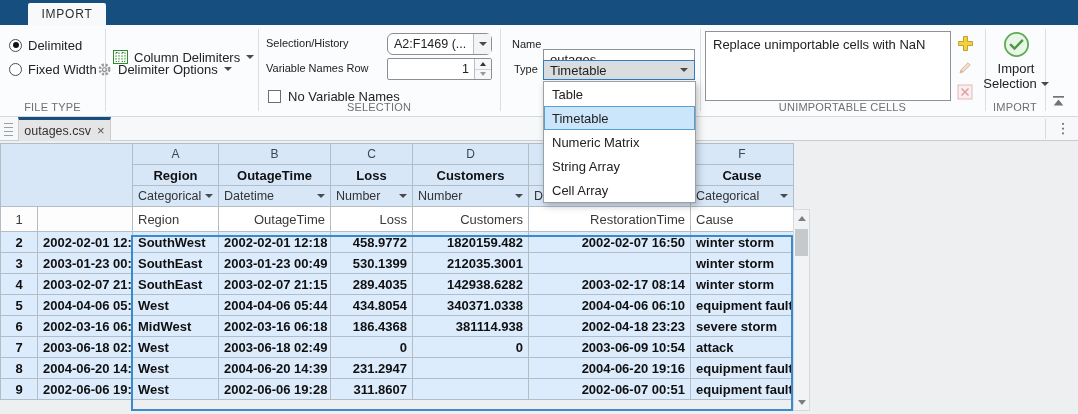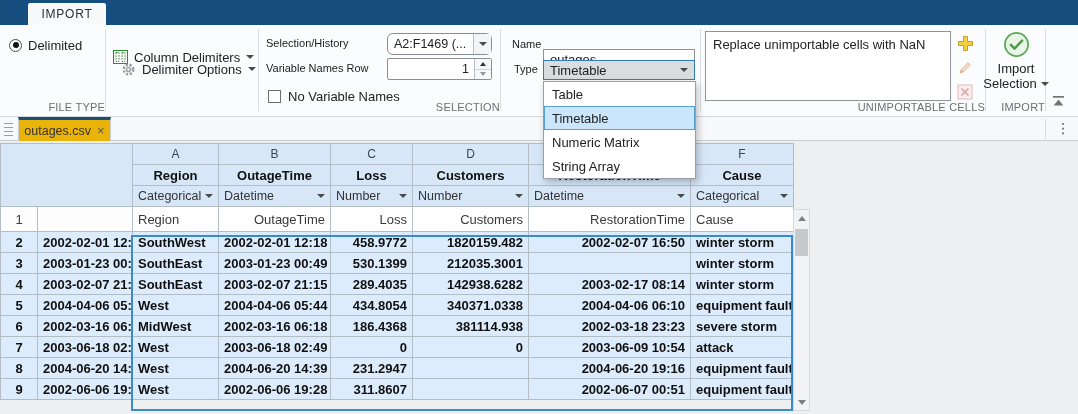--- a/index.html
+++ b/index.html
@@ -9,21 +9,21 @@
 
   
   .titlebar { position:absolute; left:0; top:0; width:1078px; height:25px; background:#174e80; }
   .ribbon-tab-active { position:absolute; left:28px; top:3px; width:78px; height:22px; background:#f7f9fa;
     color:#2e2e2e; font-size:12px; letter-spacing:.8px; display:flex; align-items:center; justify-content:center;
     border-radius:2px 2px 0 0; }
 
   
   .ribbon { position:absolute; left:0; top:25px; width:1078px; height:92px; background:#fbfcfd; border-bottom:1px solid #d6d9db; }
   .vdiv { position:absolute; top:4px; height:82px; width:1px; background:#dcdfe1; }
-  .g-label { position:absolute; bottom:3px; font-size:11px; color:#6f6f6f; text-align:right; letter-spacing:.2px; }
+  .g-label { position:absolute; bottom:3px; font-size:11px; color:#6f6f6f; text-align:center; letter-spacing:.2px; }
   .rrow { position:absolute; display:flex; align-items:center; gap:6px; height:22px; font-size:13px; color:#222; }
   .car { width:0; height:0; border-left:4px solid transparent; border-right:4px solid transparent; border-top:4px solid #4a4a4a; display:inline-block; }
 
   .radio { width:13px; height:13px; border:1px solid #4c4c4c; border-radius:50%; background:#fff; display:inline-block; position:relative; flex:none; }
   .radio.checked::after { content:""; position:absolute; left:2.5px; top:2.5px; width:6px; height:6px; border-radius:50%; background:#111; }
   .checkbox { width:13px; height:13px; border:1px solid #6e6e6e; background:#fff; display:inline-block; flex:none; }
 
   .combo { position:absolute; width:105px; height:22px; border:1px solid #8a8f94; border-radius:6px; background:#fff; display:flex; }
   .combo .val { flex:1; font-size:12.5px; color:#222; padding:3px 4px 0 6px; white-space:nowrap; overflow:hidden; }
   .combo .btn { width:18px; border-left:1px solid #b9bdc1; background:#f3f4f5; display:flex; align-items:center; justify-content:center; }
@@ -48,21 +48,21 @@
   .import-btn { position:absolute; left:986px; top:6px; width:60px; height:78px; display:flex; flex-direction:column; align-items:center; font-size:13px; color:#222; }
   .import-btn .t1 { margin-top:3px; }
   .import-btn .t2 { display:flex; align-items:center; gap:4px; }
 
   .collapse-btn { position:absolute; left:1050px; top:69px; width:16px; height:14px; display:flex; align-items:center; justify-content:center; }
 
   
   .tabstrip { position:absolute; left:0; top:117px; width:1078px; height:24px; background:#f7f8f9; border-bottom:1px solid #c9cdd1; }
   .grip { position:absolute; left:4px; top:6px; width:9px; height:13px;
     background:repeating-linear-gradient(#9aa0a5 0 1px, transparent 1px 4px); }
-  .doc-tab { position:absolute; left:18px; top:0; width:93px; height:24px; background:#eab308; border:1px solid #c9cdd1; border-top:3px solid #174e80; border-bottom:none; z-index:2;
+  .doc-tab { position:absolute; left:18px; top:0; width:93px; height:24px; background:#e5e5e5; border:1px solid #c9cdd1; border-top:3px solid #174e80; border-bottom:none; z-index:2;
     display:flex; align-items:center; justify-content:center; gap:6px; font-size:12.5px; color:#333; }
   .doc-tab .x { color:#555; font-size:13px; line-height:1; }
   .strip-dots { position:absolute; right:8px; top:3px; font-size:14px; color:#4a4a4a; }
   .strip-div { position:absolute; left:1045px; top:2px; height:20px; width:1px; background:#d8dadc; }
 
   
   .content { position:absolute; left:0; top:141px; width:1078px; height:273px; background:#edeff0; }
   .sheet { position:absolute; left:0; top:2px; }
   table.grid { border-collapse:collapse; table-layout:fixed; width:793px; }
   table.grid td { border:1px solid #b3bdc6; overflow:hidden; white-space:nowrap; font-size:13px; padding:0 5px; }
@@ -111,34 +111,38 @@
     <div class="vdiv" style="left:258px"></div>
     <div class="vdiv" style="left:500px"></div>
     <div class="vdiv" style="left:700px"></div>
     <div class="vdiv" style="left:985px"></div>
     <div class="vdiv" style="left:1045px"></div>
 
     <div class="rrow" style="left:9px; top:9px">
       <span class="radio checked"></span>
       <span>Delimited</span>
     </div>
+    <div class="rrow" style="left:9px; top:33px">
+      <span class="radio"></span>
+      <span>Fixed Width</span>
+    </div>
     <div class="g-label" style="left:0; width:105px">FILE TYPE</div>
 
     <div class="rrow" style="left:113px; top:21px">
       <span>
         <svg width="15" height="14" viewBox="0 0 15 14">
             <rect x="0.5" y="0.5" width="14" height="13" fill="#ffffff" stroke="#2e8b2e"></rect>
             <rect x="3" y="2.5" width="3" height="9" fill="none" stroke="#2e8b2e" stroke-dasharray="1.6 1.2"></rect>
             <rect x="9" y="2.5" width="3" height="9" fill="none" stroke="#2e8b2e" stroke-dasharray="1.6 1.2"></rect>
           </svg>
       </span>
       <span>Column Delimiters</span>
       <span class="car"></span>
     </div>
-    <div class="rrow" style="left:121px; top:33px">
+    <div class="rrow" style="left:97px; top:33px">
       <span>
         <svg width="15" height="15" viewBox="0 0 16 16">
             <circle cx="8" cy="8" r="5" fill="none" stroke="#9a9a9a" stroke-width="2.8" stroke-dasharray="2.3 1.7"></circle>
             <circle cx="8" cy="8" r="2.1" fill="none" stroke="#9a9a9a" stroke-width="1.4"></circle>
           </svg>
       </span>
       <span>Delimiter Options</span>
       <span class="car"></span>
     </div>
 
@@ -347,21 +351,21 @@
           <td class="ar">2004-04-06 06:10</td>
           <td class="al">equipment fault</td>
         </tr>
         <tr class="r-data">
           <td class="num">6</td>
           <td class="time">2002-03-16 06:18</td>
           <td class="al">MidWest</td>
           <td class="ar">2002-03-16 06:18</td>
           <td class="ar">186.4368</td>
           <td class="ar">381114.938</td>
-          <td class="ar">2002-03-18 23:23</td>
+          <td class="ar">2002-04-18 23:23</td>
           <td class="al">severe storm</td>
         </tr>
         <tr class="r-data">
           <td class="num">7</td>
           <td class="time">2003-06-18 02:49</td>
           <td class="al">West</td>
           <td class="ar">2003-06-18 02:49</td>
           <td class="ar">0</td>
           <td class="ar">0</td>
           <td class="ar">2003-06-09 10:54</td>
@@ -402,15 +406,16 @@
           </div>
       </div>
     </div>
   </div>
 
   <div class="popup">
     <div class="item">Table</div>
     <div class="item hl">Timetable</div>
     <div class="item">Numeric Matrix</div>
     <div class="item">String Array</div>
+    <div class="item">Cell Array</div>
   </div>
 
 </div>
 
 </body></html>

